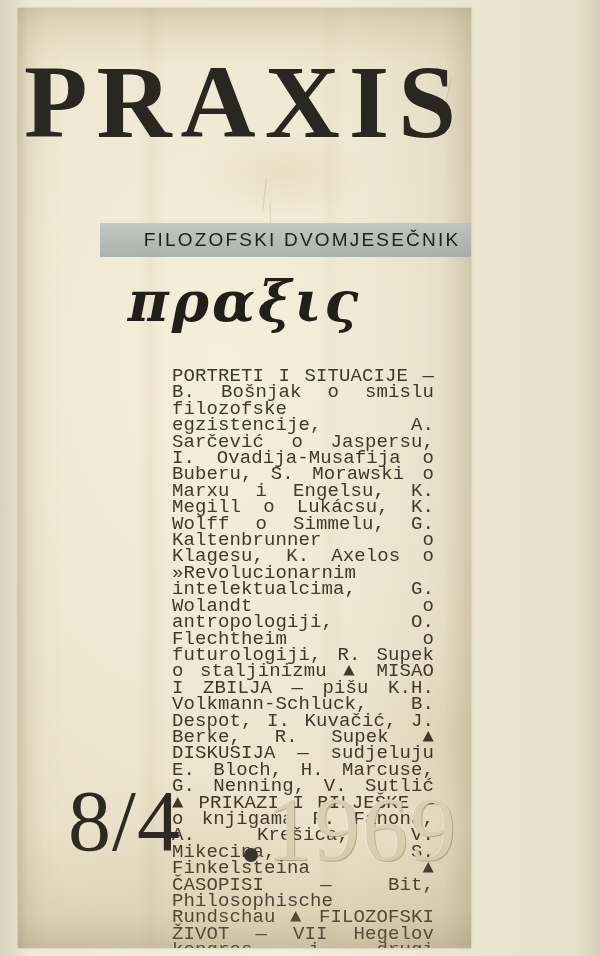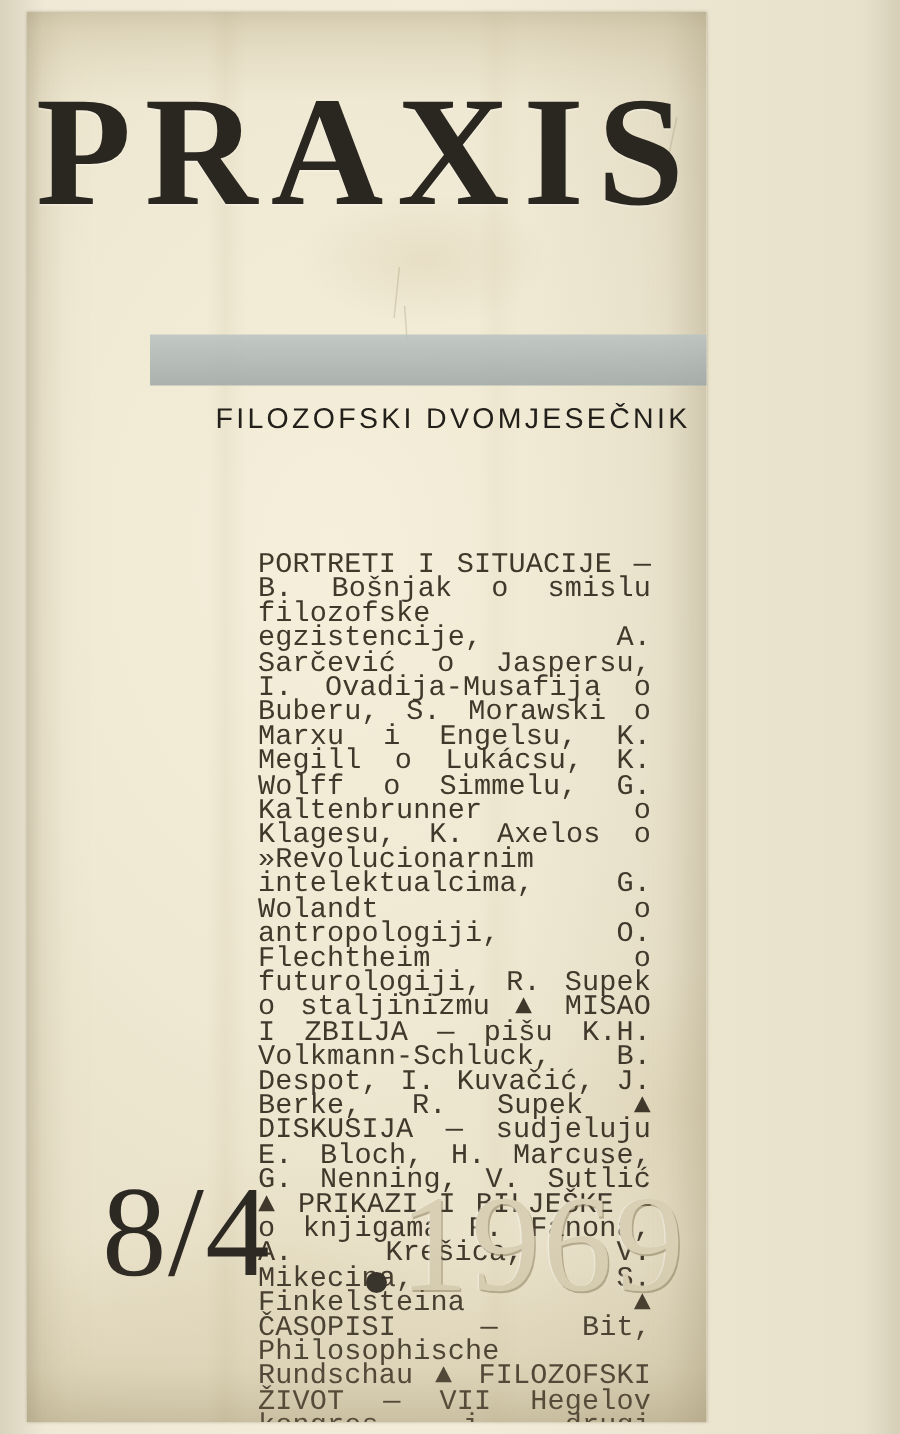--- a/index.html
+++ b/index.html
@@ -140,21 +140,20 @@
     left: 82px;
     top: 219px;
     width: 404px;
     height: 26px;
     text-align: center;
     font-family: "Liberation Sans", sans-serif;
     font-size: 19px;
     letter-spacing: 2.2px;
     color: #23201b;
     line-height: 26px;
-    margin-top: 40px;
   }
 
   
   #greek {
     position: absolute;
     left: 0; right: 0;
     top: 260px;
     text-align: center;
     font-family: "DejaVu Serif", serif;
     font-style: italic;
@@ -226,20 +225,21 @@
     <div class="stain-c"></div>
     <div class="scratch s1"></div>
     <div class="scratch s2"></div>
     <div class="scratch s3"></div>
 
     <div id="title">PRAXIS</div>
 
     <div id="subtitle-band"></div>
     <div id="subtitle">FILOZOFSKI DVOMJESEČNIK</div>
 
+    <div id="greek">πραξις</div>
 
     <div id="contents">PORTRETI I SITUACIJE — B. Bošnjak o smislu filozofske egzistencije, A. Sarčević o Jaspersu, I. Ovadija-Musafija o Buberu, S. Morawski o Marxu i Engelsu, K. Megill o Lukácsu, K. Wolff o Simmelu, G. Kaltenbrunner o Klagesu, K. Axelos o »Revolucionarnim intelektualcima, G. Wolandt o antropologiji, O. Flechtheim o futurologiji, R. Supek o staljinizmu ▲ MISAO I ZBILJA — pišu K.H. Volkmann-Schluck, B. Despot, I. Kuvačić, J. Berke, R. Supek ▲ DISKUSIJA — sudjeluju E. Bloch, H. Marcuse, G. Nenning, V. Sutlić ▲ PRIKAZI I BILJEŠKE — o knjigama F. Fanona, A. Krešića, V. Mikecina, S. Finkelsteina ▲ ČASOPISI — Bit, Philosophische Rundschau ▲ FILOZOFSKI ŽIVOT — VII Hegelov kongres i drugi skupovi ▲ ODJECI — L. Goldmann i dr. o Korčuli i Praxisu ▲ KRONIKA — R. Supek: M.B. Mitin na starom poslu ▲ OBAVIJESTI</div>
 
     <div id="issue">8/4</div>
     <div id="dot"></div>
     <div id="year">1969</div>
 
     <div class="edge-top"></div>
     <div class="edge-bottom"></div>
   </div>

